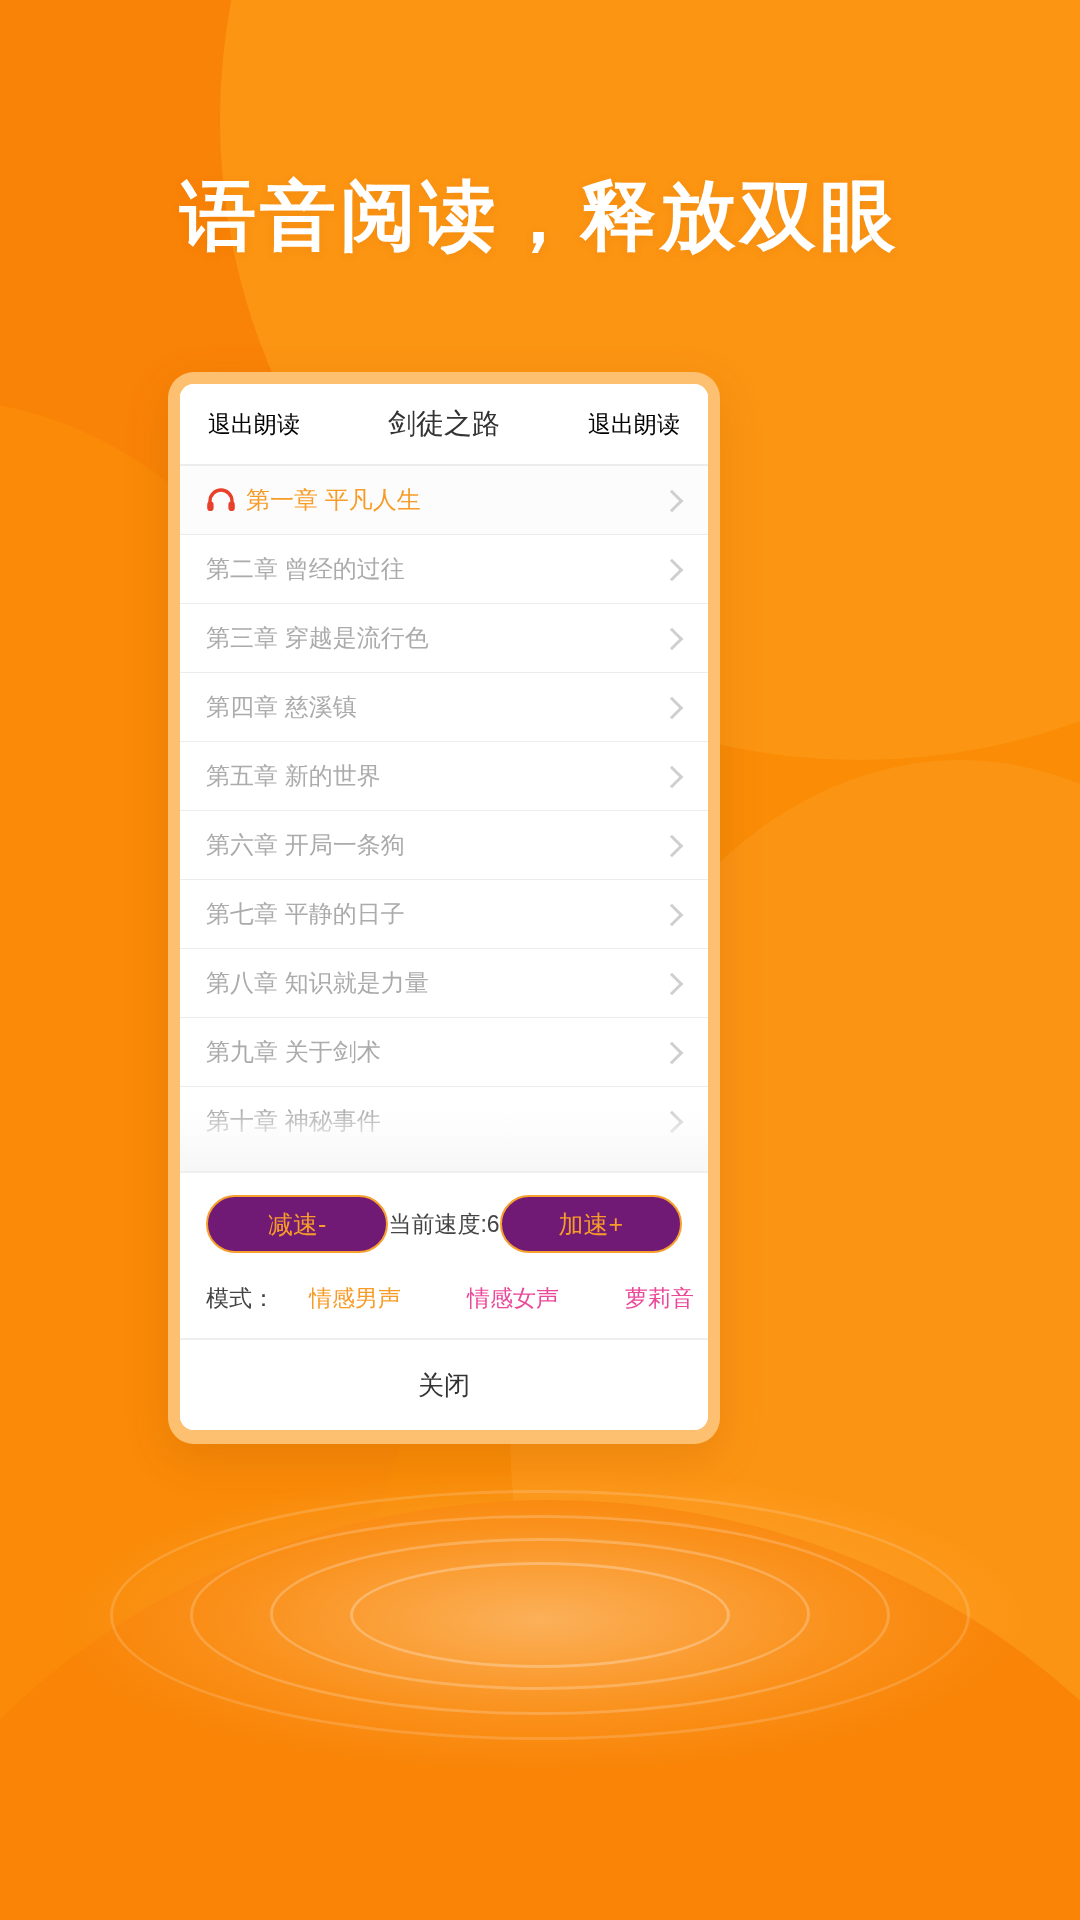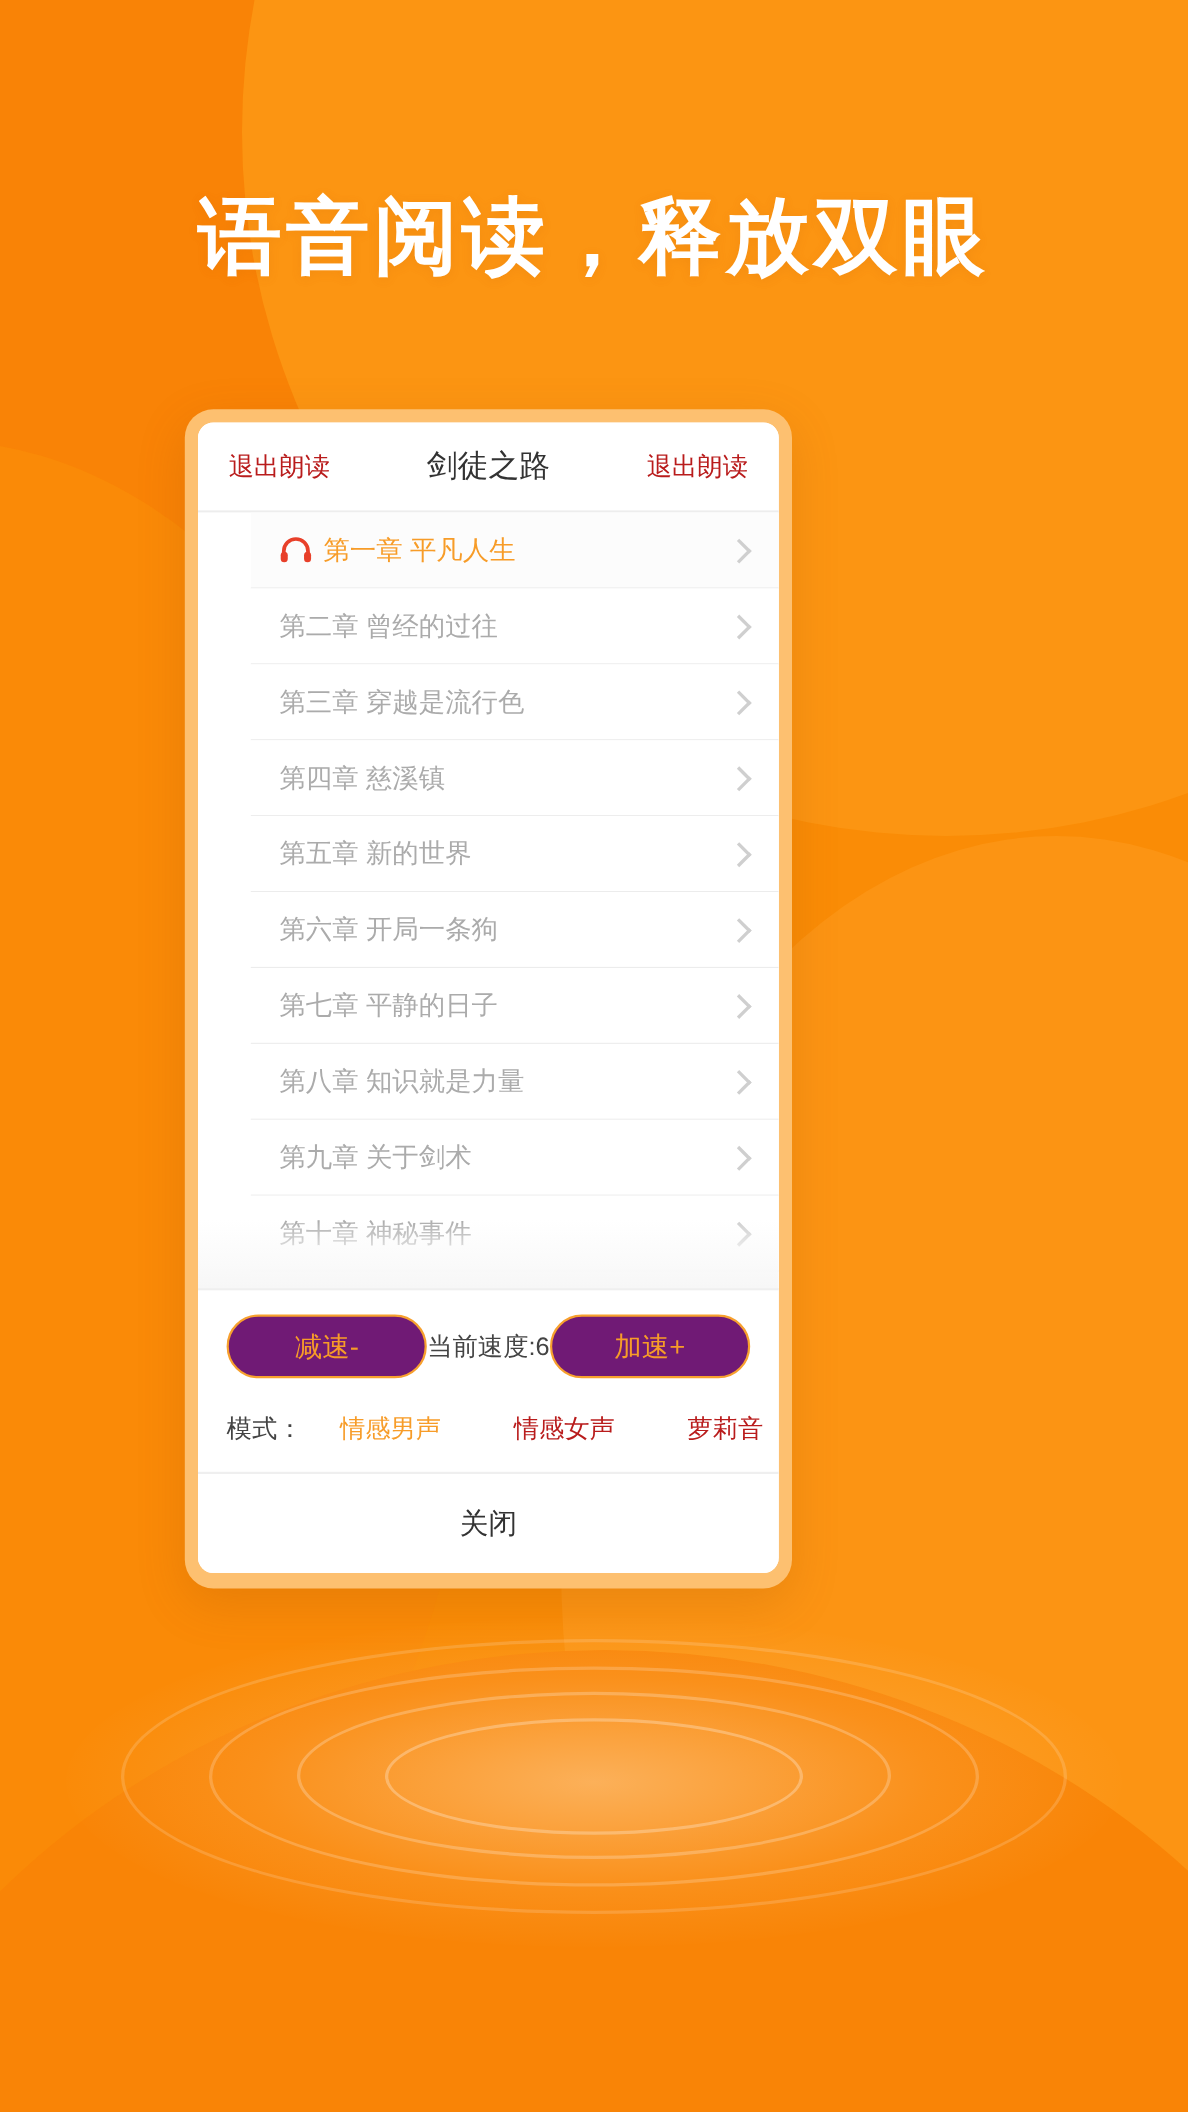--- a/index.html
+++ b/index.html
@@ -129,36 +129,35 @@
     height: 82px;
     display: flex;
     align-items: center;
     justify-content: space-between;
     padding: 0 28px;
     background: #FFFFFF;
     border-bottom: 2px solid #EDEDED;
   }
   .hdr-side {
     font-size: 23px;
-    color: #b91c1c;
+    color: #000000;
     white-space: nowrap;
   }
   .hdr-title {
     font-size: 28px;
     color: #333333;
     white-space: nowrap;
   }
 
   
   .chapter-list {
     position: relative;
     flex: 1 1 auto;
     overflow: hidden;
     background: #FFFFFF;
-    padding-left: 48px;
   }
   .chapter-row {
     display: flex;
     align-items: center;
     height: 69px;
     padding: 0 24px 0 26px;
     border-bottom: 1px solid #ECECEC;
     background: #FFFFFF;
   }
   .chapter-row.active { background: #FCFCFC; }
@@ -236,21 +235,21 @@
     padding: 22px 0 24px 0;
   }
   .mode-label {
     font-size: 23px;
     color: #444444;
     margin-right: 34px;
     white-space: nowrap;
   }
   .mode-opt {
     font-size: 23px;
-    color: #b91c1c;
+    color: #ec4899;
     white-space: nowrap;
     margin-right: 66px;
   }
   .mode-opt.selected { color: #F79C28; }
   .mode-opt:last-child { margin-right: 16px; }
 
   .close-bar {
     flex: 0 0 auto;
     height: 92px;
     border-top: 2px solid #EFEFEF;

